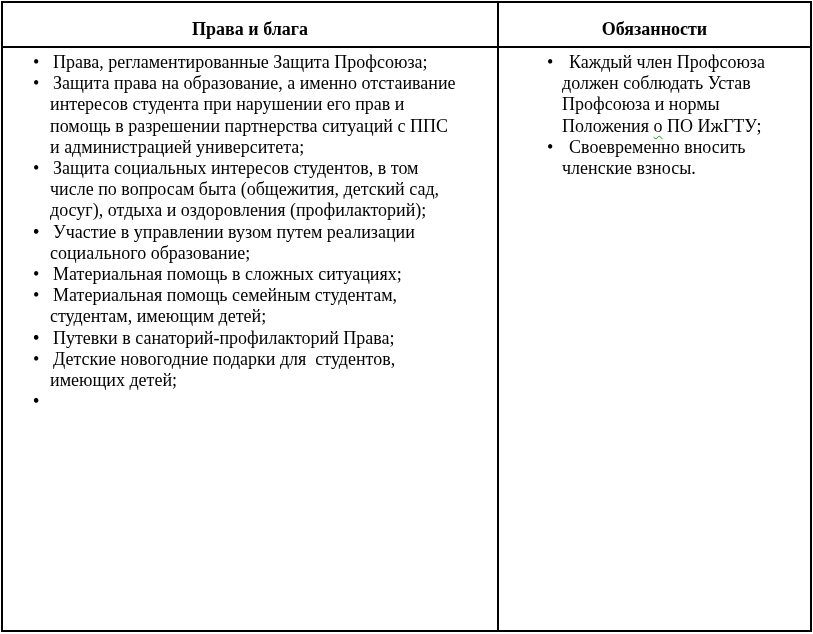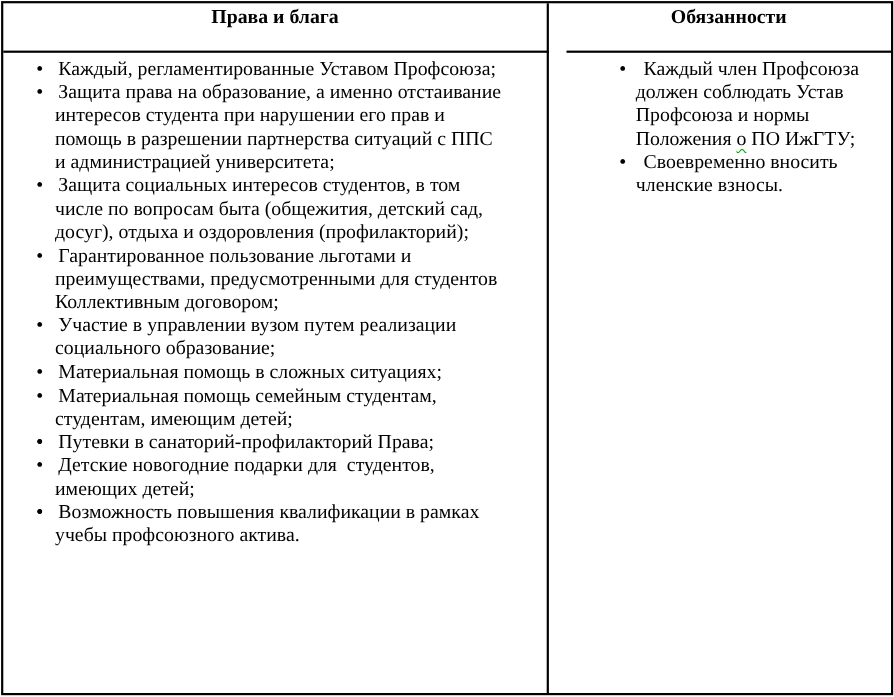--- a/index.html
+++ b/index.html
@@ -38,29 +38,28 @@
     min-height: 0;
   }
   .cell-left {
     width: 496px;
     box-sizing: border-box;
     border-right: 2px solid #000000;
   }
   .cell-right {
     flex: 1 1 auto;
     box-sizing: border-box;
-    margin-left: 16px;
   }
   .header-cell {
     border-bottom: 2px solid #000000;
     text-align: center;
     font-weight: bold;
     font-size: 18px;
     line-height: 21px;
-    padding-top: 2px;
+    padding-top: 16px;
   }
   .body-cell {
     padding-top: 4px;
     overflow: hidden;
     font-size: 18px;
     line-height: 21.2px;
   }
   ul.bullet-list {
     margin: 0;
     padding: 0 4px 0 30px;
@@ -102,43 +101,40 @@
 
   <div class="header-row">
     <div class="cell-left header-cell"><span>Права и блага</span></div>
     <div class="cell-right header-cell"><span>Обязанности</span></div>
   </div>
 
   <div class="body-row">
 
     <div class="cell-left body-cell">
       <ul class="bullet-list">
-        <li><span class="bullet">•</span><span class="txt">Каждый, регламентированные Уставом Профсоюза;</span></li>
+        <li><span class="bullet">•</span><span class="txt">Права, регламентированные Защита Профсоюза;</span></li>
         <li><span class="bullet">•</span><span class="txt">Защита права на образование, а именно отстаивание
 интересов студента при нарушении его прав и
 помощь в разрешении партнерства ситуаций с ППС
 и администрацией университета;</span></li>
         <li><span class="bullet">•</span><span class="txt">Защита социальных интересов студентов, в том
 числе по вопросам быта (общежития, детский сад,
 досуг), отдыха и оздоровления (профилакторий);</span></li>
-        <li><span class="bullet">•</span><span class="txt">Гарантированное пользование льготами и
-преимуществами, предусмотренными для студентов
-Коллективным договором;</span></li>
+        <li><span class="bullet">•</span></li>
         <li><span class="bullet">•</span><span class="txt">Участие в управлении вузом путем реализации
 социального образование;</span></li>
         <li><span class="bullet">•</span><span class="txt">Материальная помощь в сложных ситуациях;</span></li>
         <li><span class="bullet">•</span><span class="txt">Материальная помощь семейным студентам,
 студентам, имеющим детей;</span></li>
         <li><span class="bullet">•</span></li>
         <li><span class="bullet">•</span><span class="txt">Путевки в санаторий-профилакторий Права;</span></li>
         <li><span class="bullet">•</span><span class="txt">Детские новогодние подарки для&nbsp; студентов,
 имеющих детей;</span></li>
         <li><span class="bullet">•</span></li>
-        <li><span class="bullet">•</span><span class="txt">Возможность повышения квалификации в рамках
-учебы профсоюзного актива.</span></li>
+        <li><span class="bullet">•</span></li>
       </ul>
     </div>
 
     <div class="cell-right body-cell">
       <ul class="bullet-list">
         <li><span class="bullet">•</span><span class="txt">Каждый член Профсоюза
 должен соблюдать Устав
 Профсоюза и нормы
 Положения </span><span class="txt sq">о</span><span class="txt"> ПО ИжГТУ;</span></li>
         <li><span class="bullet">•</span><span class="txt">Своевременно вносить

